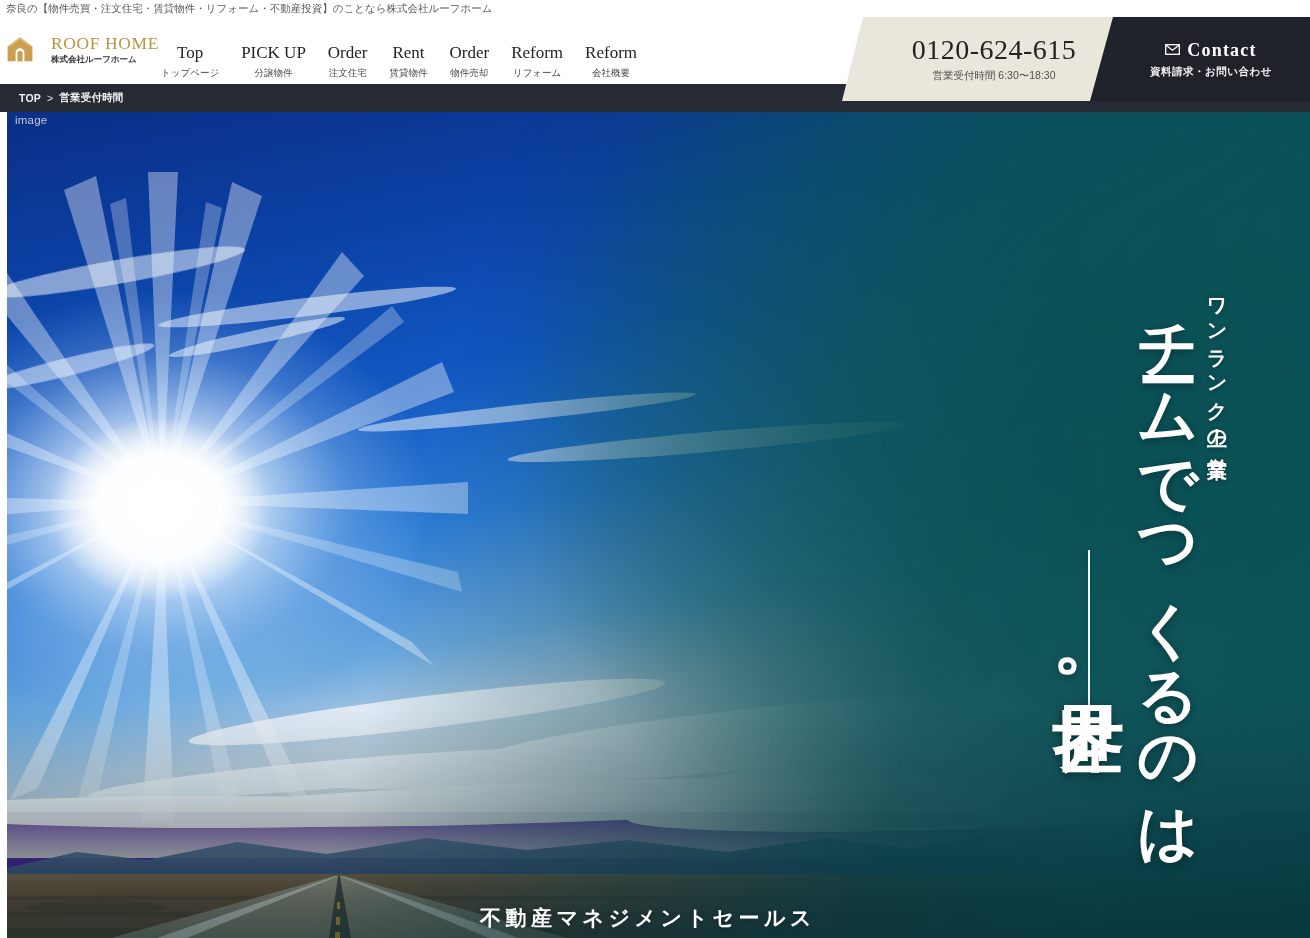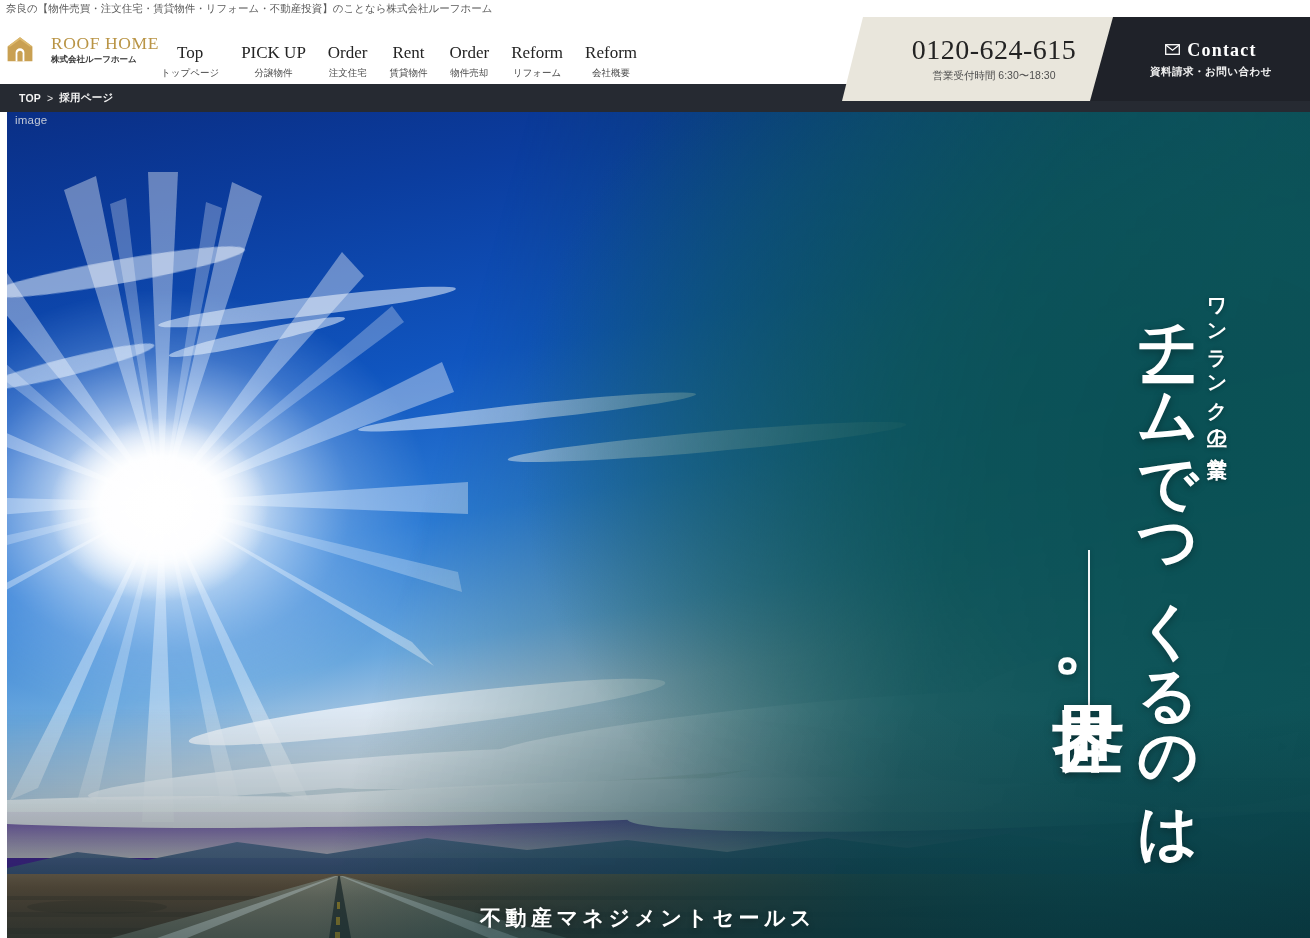--- a/index.html
+++ b/index.html
@@ -392,21 +392,21 @@
         </span>
         <span class="contact-jp">資料請求・お問い合わせ</span>
       </div>
     </a>
   </div>
 
   <div class="breadcrumb-bar">
     <div class="breadcrumb">
       <a class="bc-link" href="#">TOP</a>
       <span class="bc-sep">&gt;</span>
-      <span class="bc-current">採用ページ</span>
+      <span class="bc-current">営業受付時間</span>
     </div>
   </div>
 
   <div class="hero">
 
     <svg class="hero-photo" viewBox="0 0 1310 826" preserveAspectRatio="none">
       <defs>
         <linearGradient id="skyGrad" x1="0" y1="0" x2="0.35" y2="1">
           <stop offset="0%" stop-color="#0a2f86"></stop>
           <stop offset="18%" stop-color="#0b3d9f"></stop>

